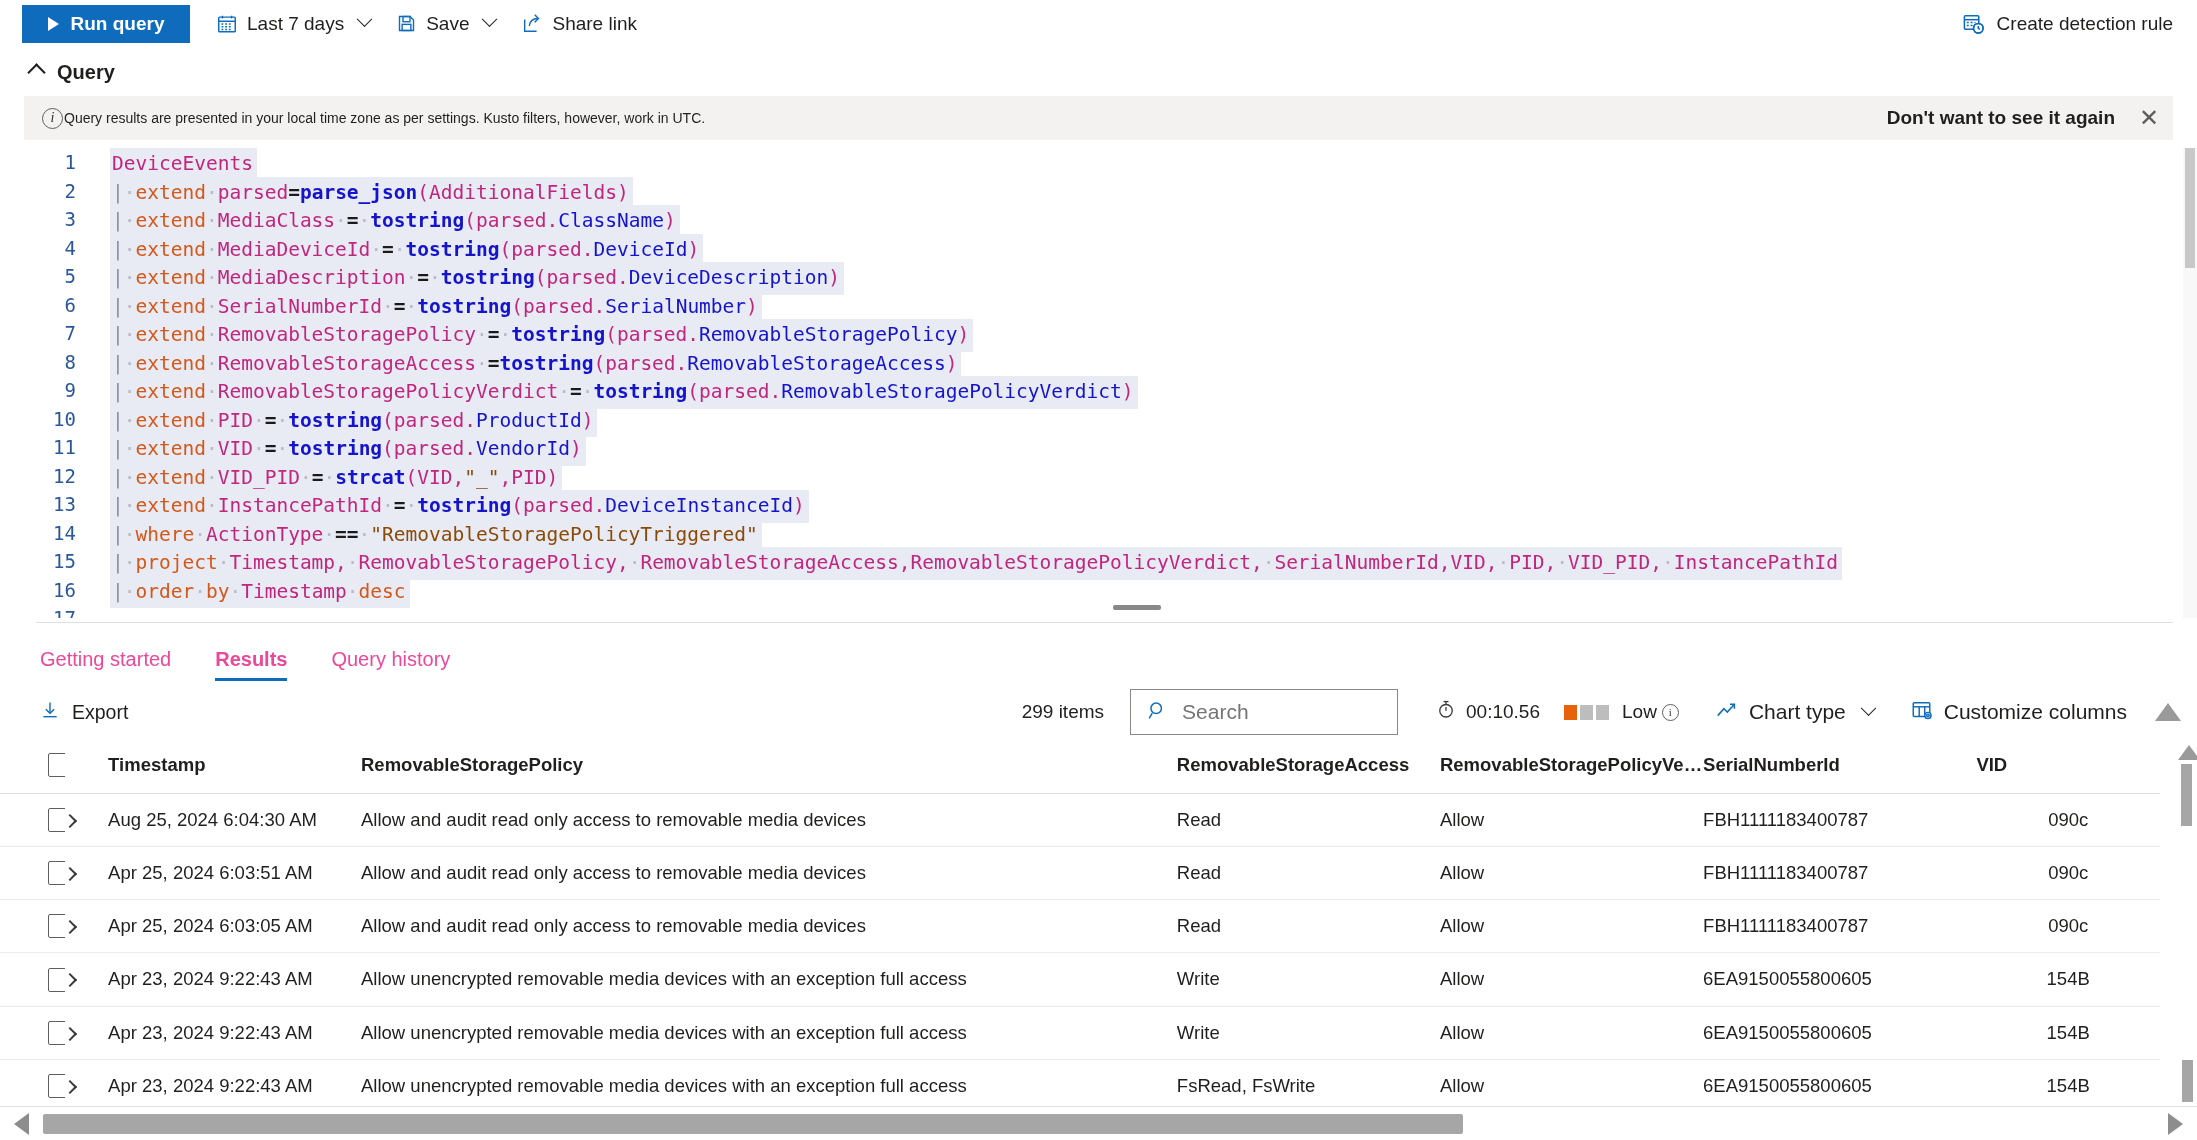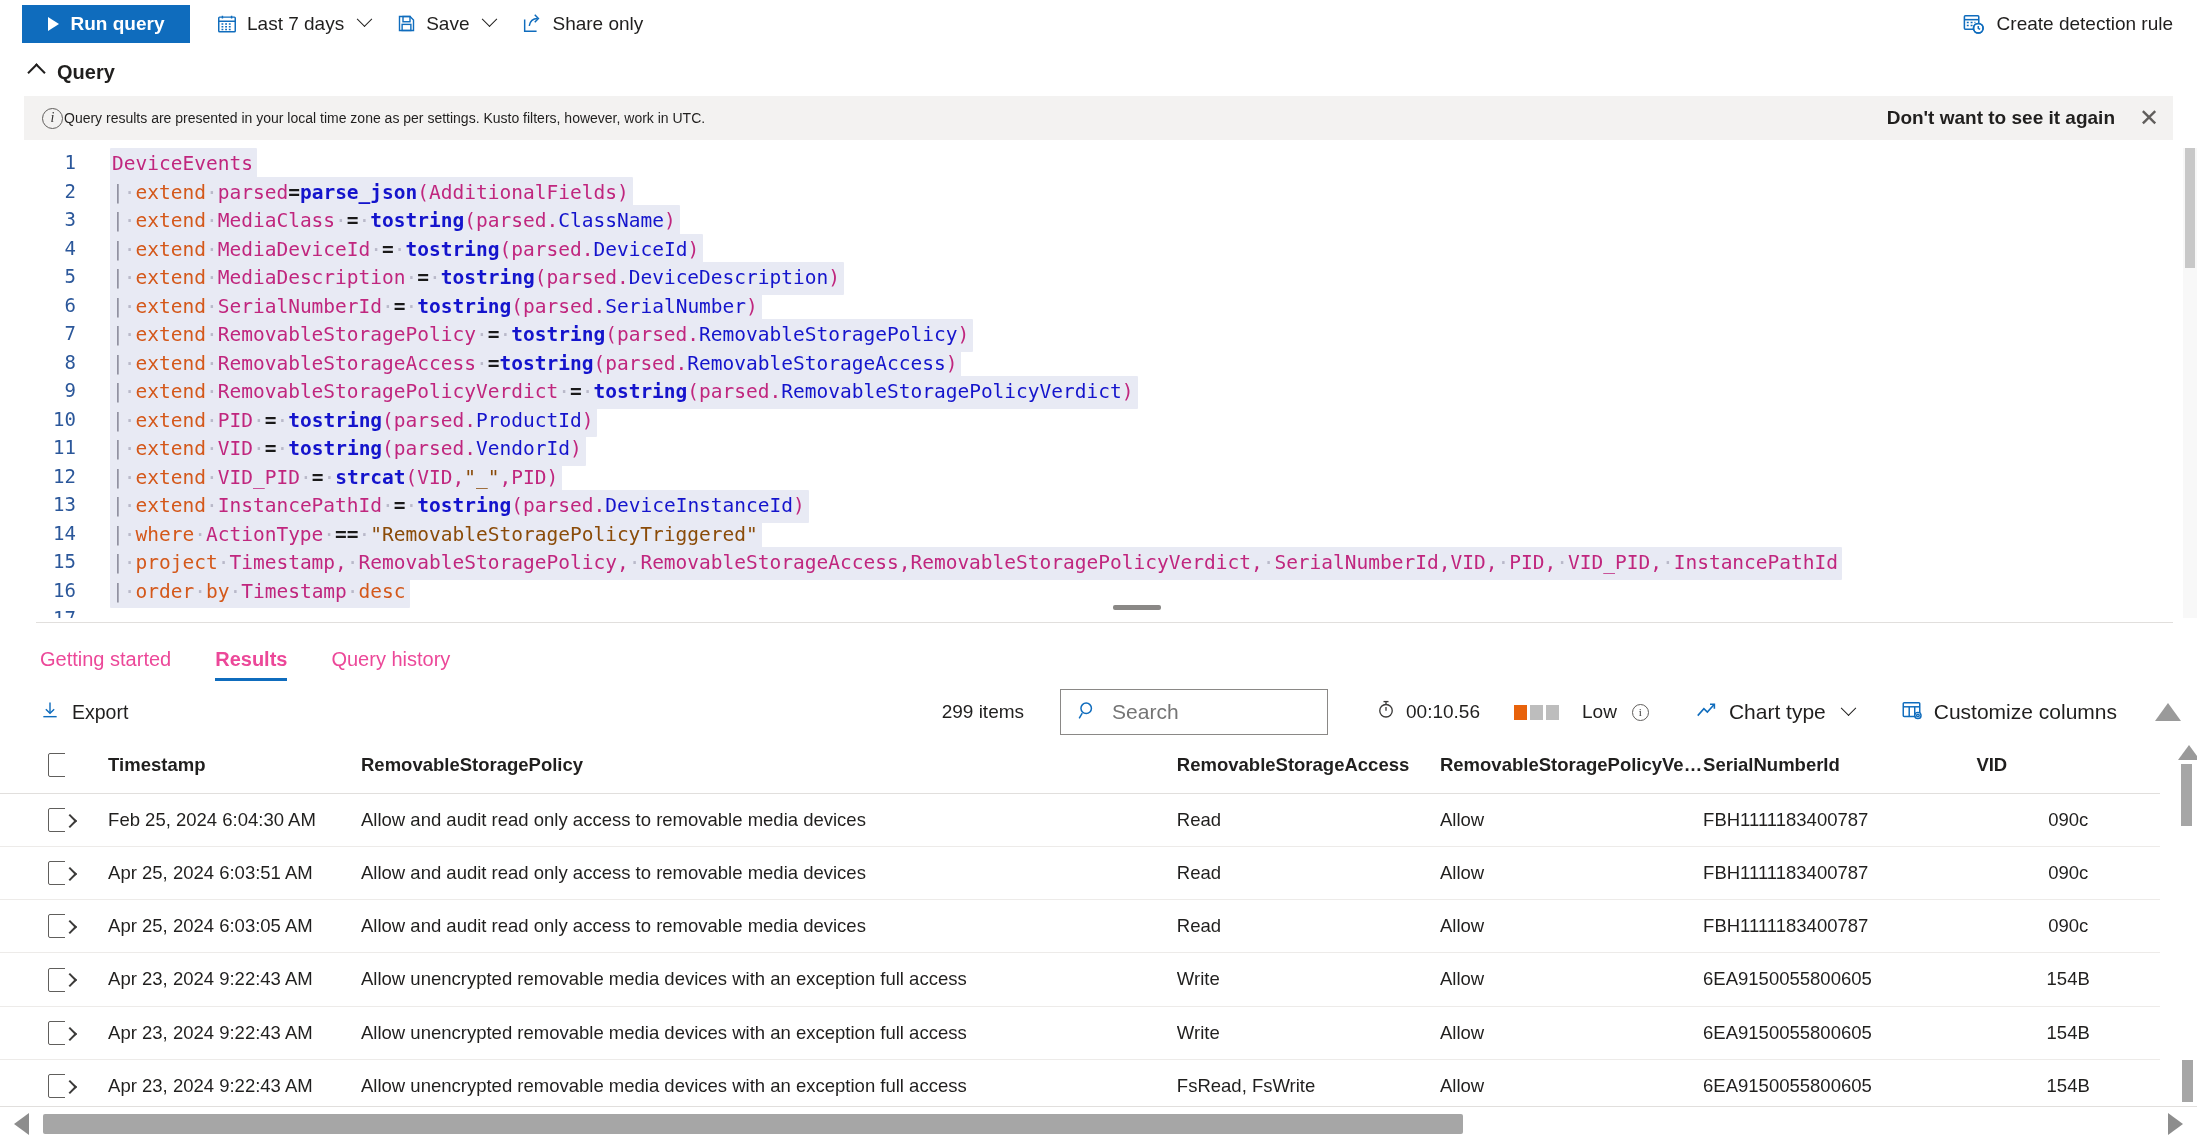--- a/index.html
+++ b/index.html
@@ -232,21 +232,21 @@
     gap: 12px;
     font-size: 19.5px;
     color: #201f1e;
     cursor: pointer;
   }
   .right-tools {
     position: absolute;
     right: 16px;
     display: flex;
     align-items: center;
-    gap: 12px;
+    gap: 2px;
   }
   .items-count { font-size: 19px; color: #201f1e; margin-right: 24px; white-space: nowrap; }
   .searchbox {
     width: 268px; height: 46px;
     border: 1px solid #8a8886;
     display: flex;
     align-items: center;
     padding-left: 16px;
     gap: 14px;
     background: #fff;
@@ -434,21 +434,21 @@
   </div>
 
   <div class="cmdgroup">
     <span class="ico">
       <svg width="22" height="22" viewBox="0 0 24 24" fill="none" stroke="#0f6cbd" stroke-width="1.6">
         <path d="M4 7v13h13"></path>
         <path d="M9 14c1-6 5-8 9-8"></path>
         <path d="M15 2l4 4-4 4"></path>
       </svg>
     </span>
-    <span class="lbl">Share only</span>
+    <span class="lbl">Share link</span>
   </div>
 
   <div class="cmdright">
     <span class="ico">
       <svg width="23" height="23" viewBox="0 0 24 24" fill="none" stroke="#0f6cbd" stroke-width="1.6">
         <rect x="2.5" y="4" width="15" height="14" rx="1"></rect>
         <line x1="2.5" y1="8" x2="17.5" y2="8"></line>
         <line x1="5" y1="11" x2="14" y2="11" stroke-dasharray="2 2"></line>
         <line x1="5" y1="14" x2="11" y2="14" stroke-dasharray="2 2"></line>
         <circle cx="17" cy="17" r="5" fill="#fff"></circle>
@@ -581,21 +581,21 @@
         <th class="c-acc">RemovableStorageAccess</th>
         <th class="c-ver">RemovableStoragePolicyVer...</th>
         <th class="c-ser">SerialNumberId</th>
         <th class="c-vid">VID</th>
       </tr>
     </thead>
     <tbody id="table-body">
         <tr>
           <td class="col-cb"><span class="cb"></span></td>
           <td class="col-exp"><span class="exp-chev"></span></td>
-          <td class="c-ts">Feb 25, 2024 6:04:30 AM</td>
+          <td class="c-ts">Aug 25, 2024 6:04:30 AM</td>
           <td class="c-pol">Allow and audit read only access to removable media devices</td>
           <td class="c-acc">Read</td>
           <td class="c-ver">Allow</td>
           <td class="c-ser">FBH1111183400787</td>
           <td class="c-vid">090c</td>
         </tr>
         <tr>
           <td class="col-cb"><span class="cb"></span></td>
           <td class="col-exp"><span class="exp-chev"></span></td>
           <td class="c-ts">Apr 25, 2024 6:03:51 AM</td>

